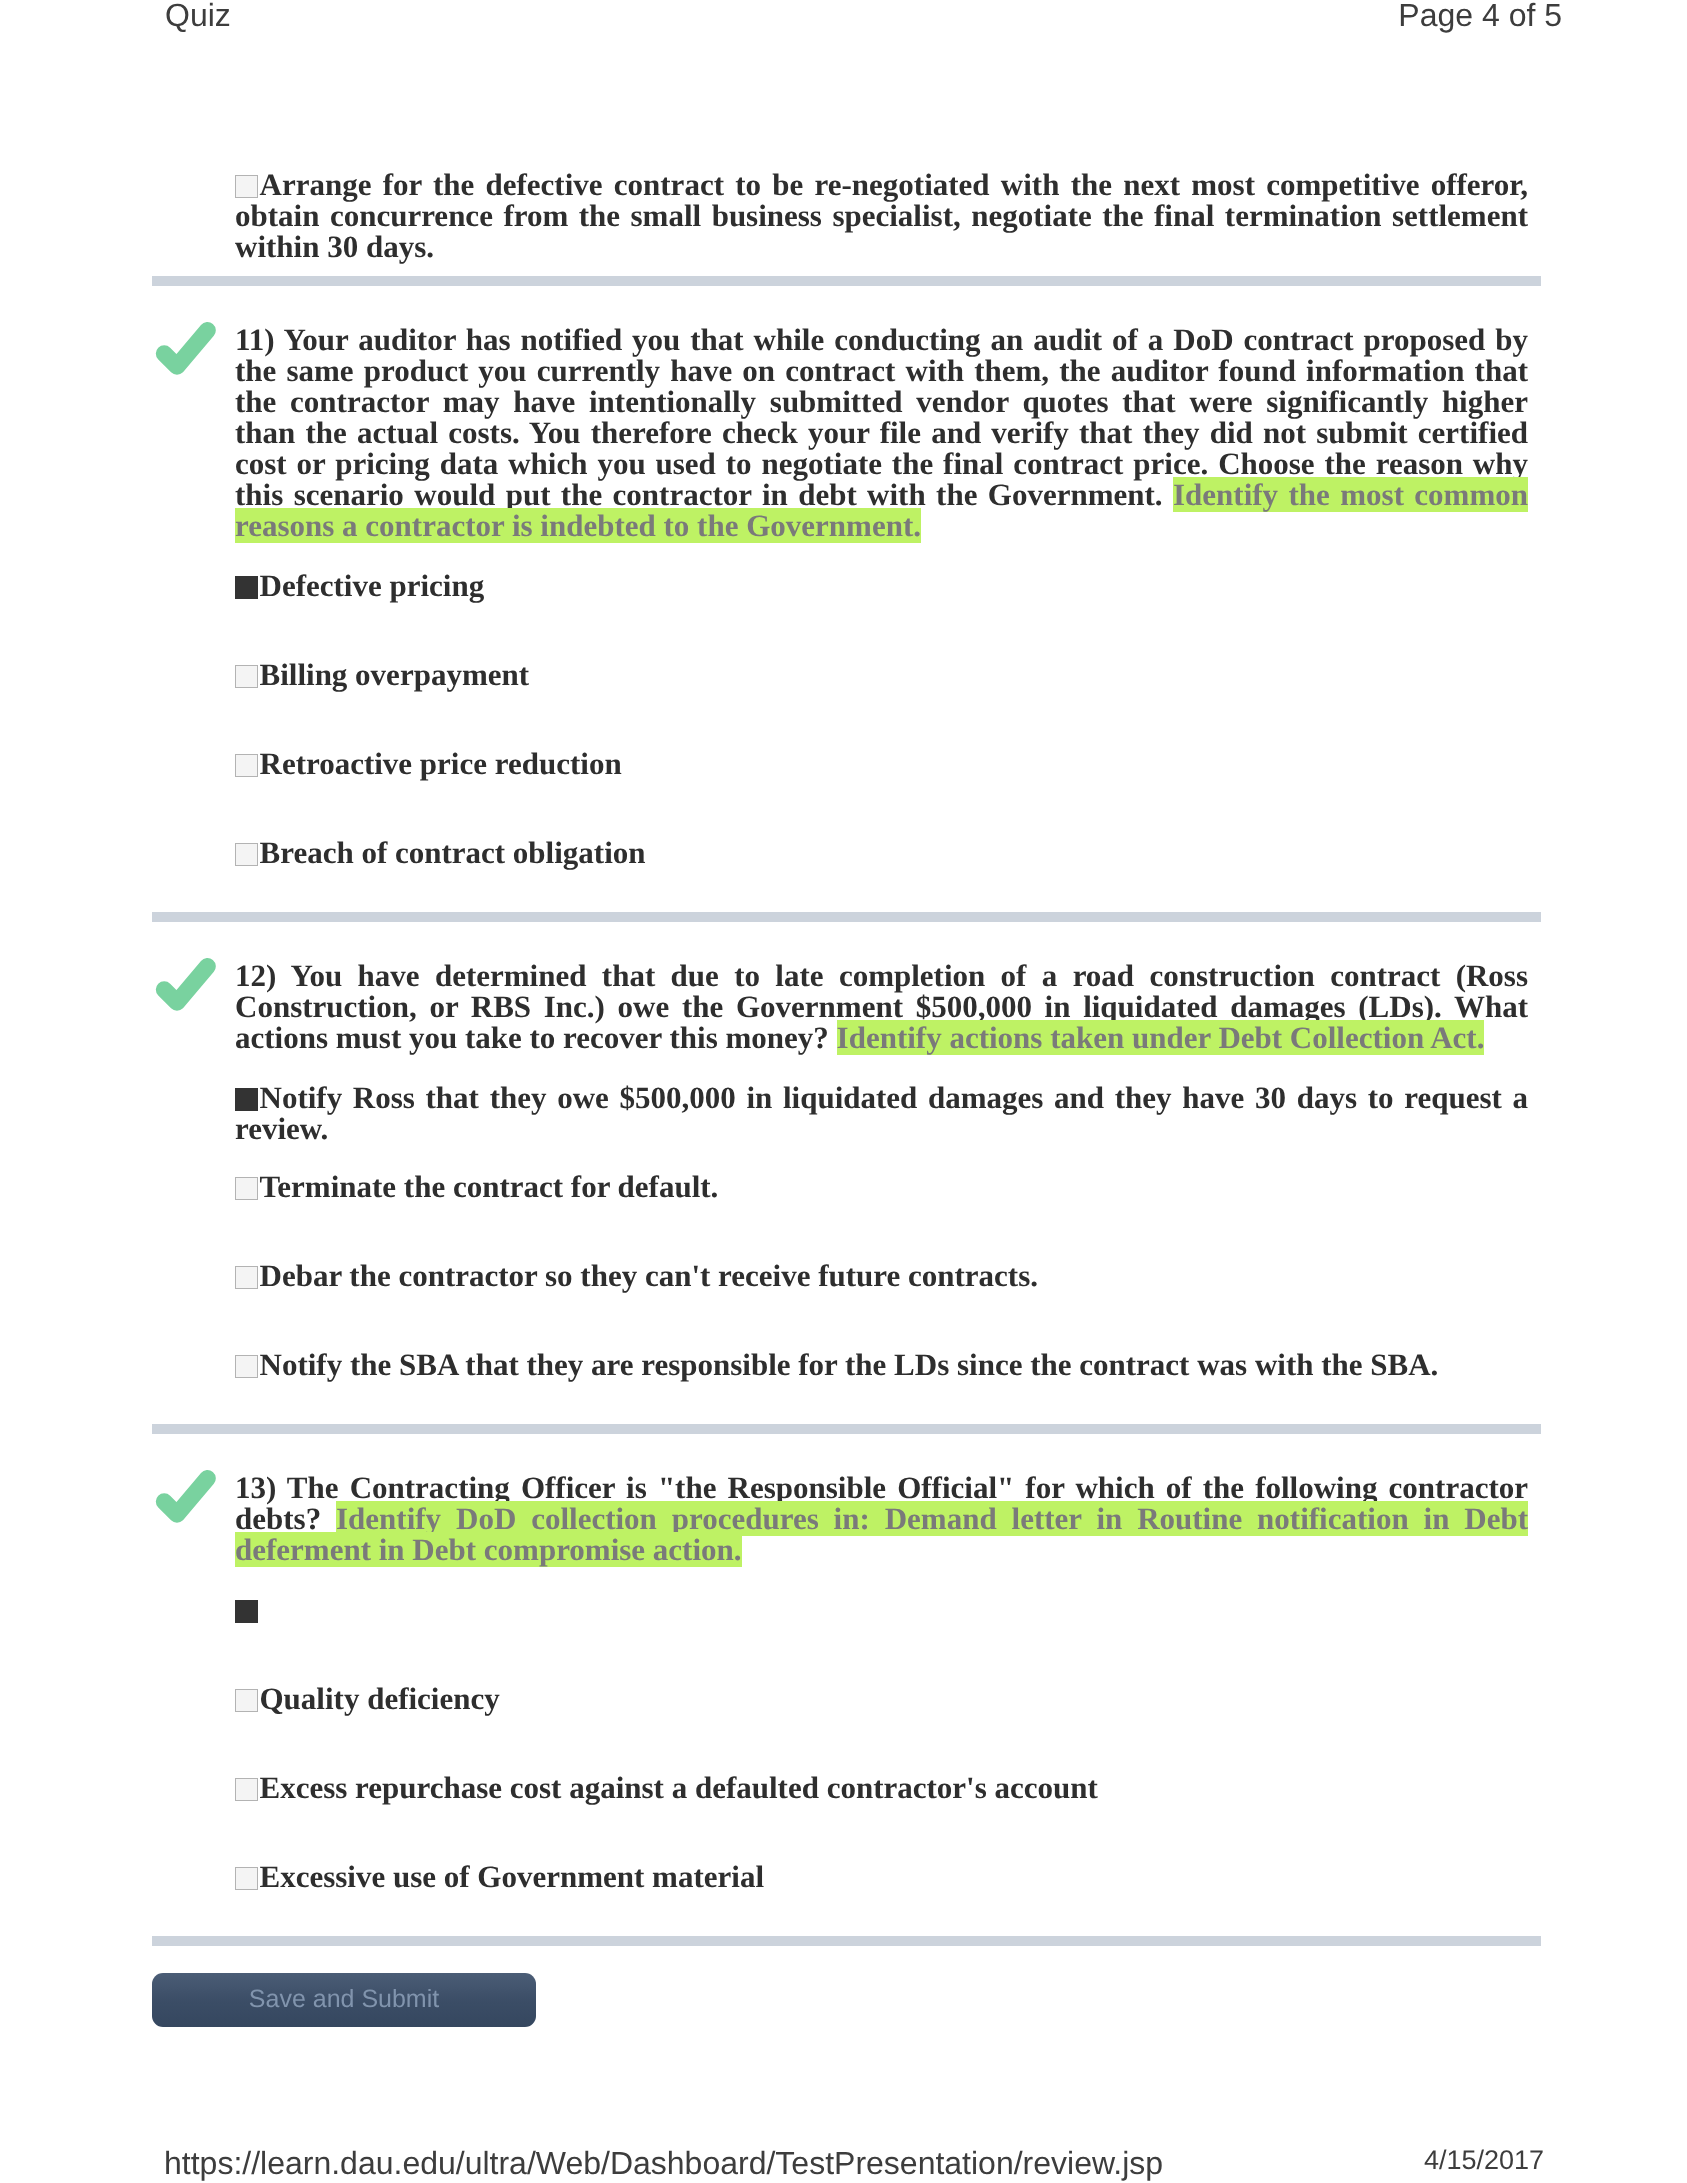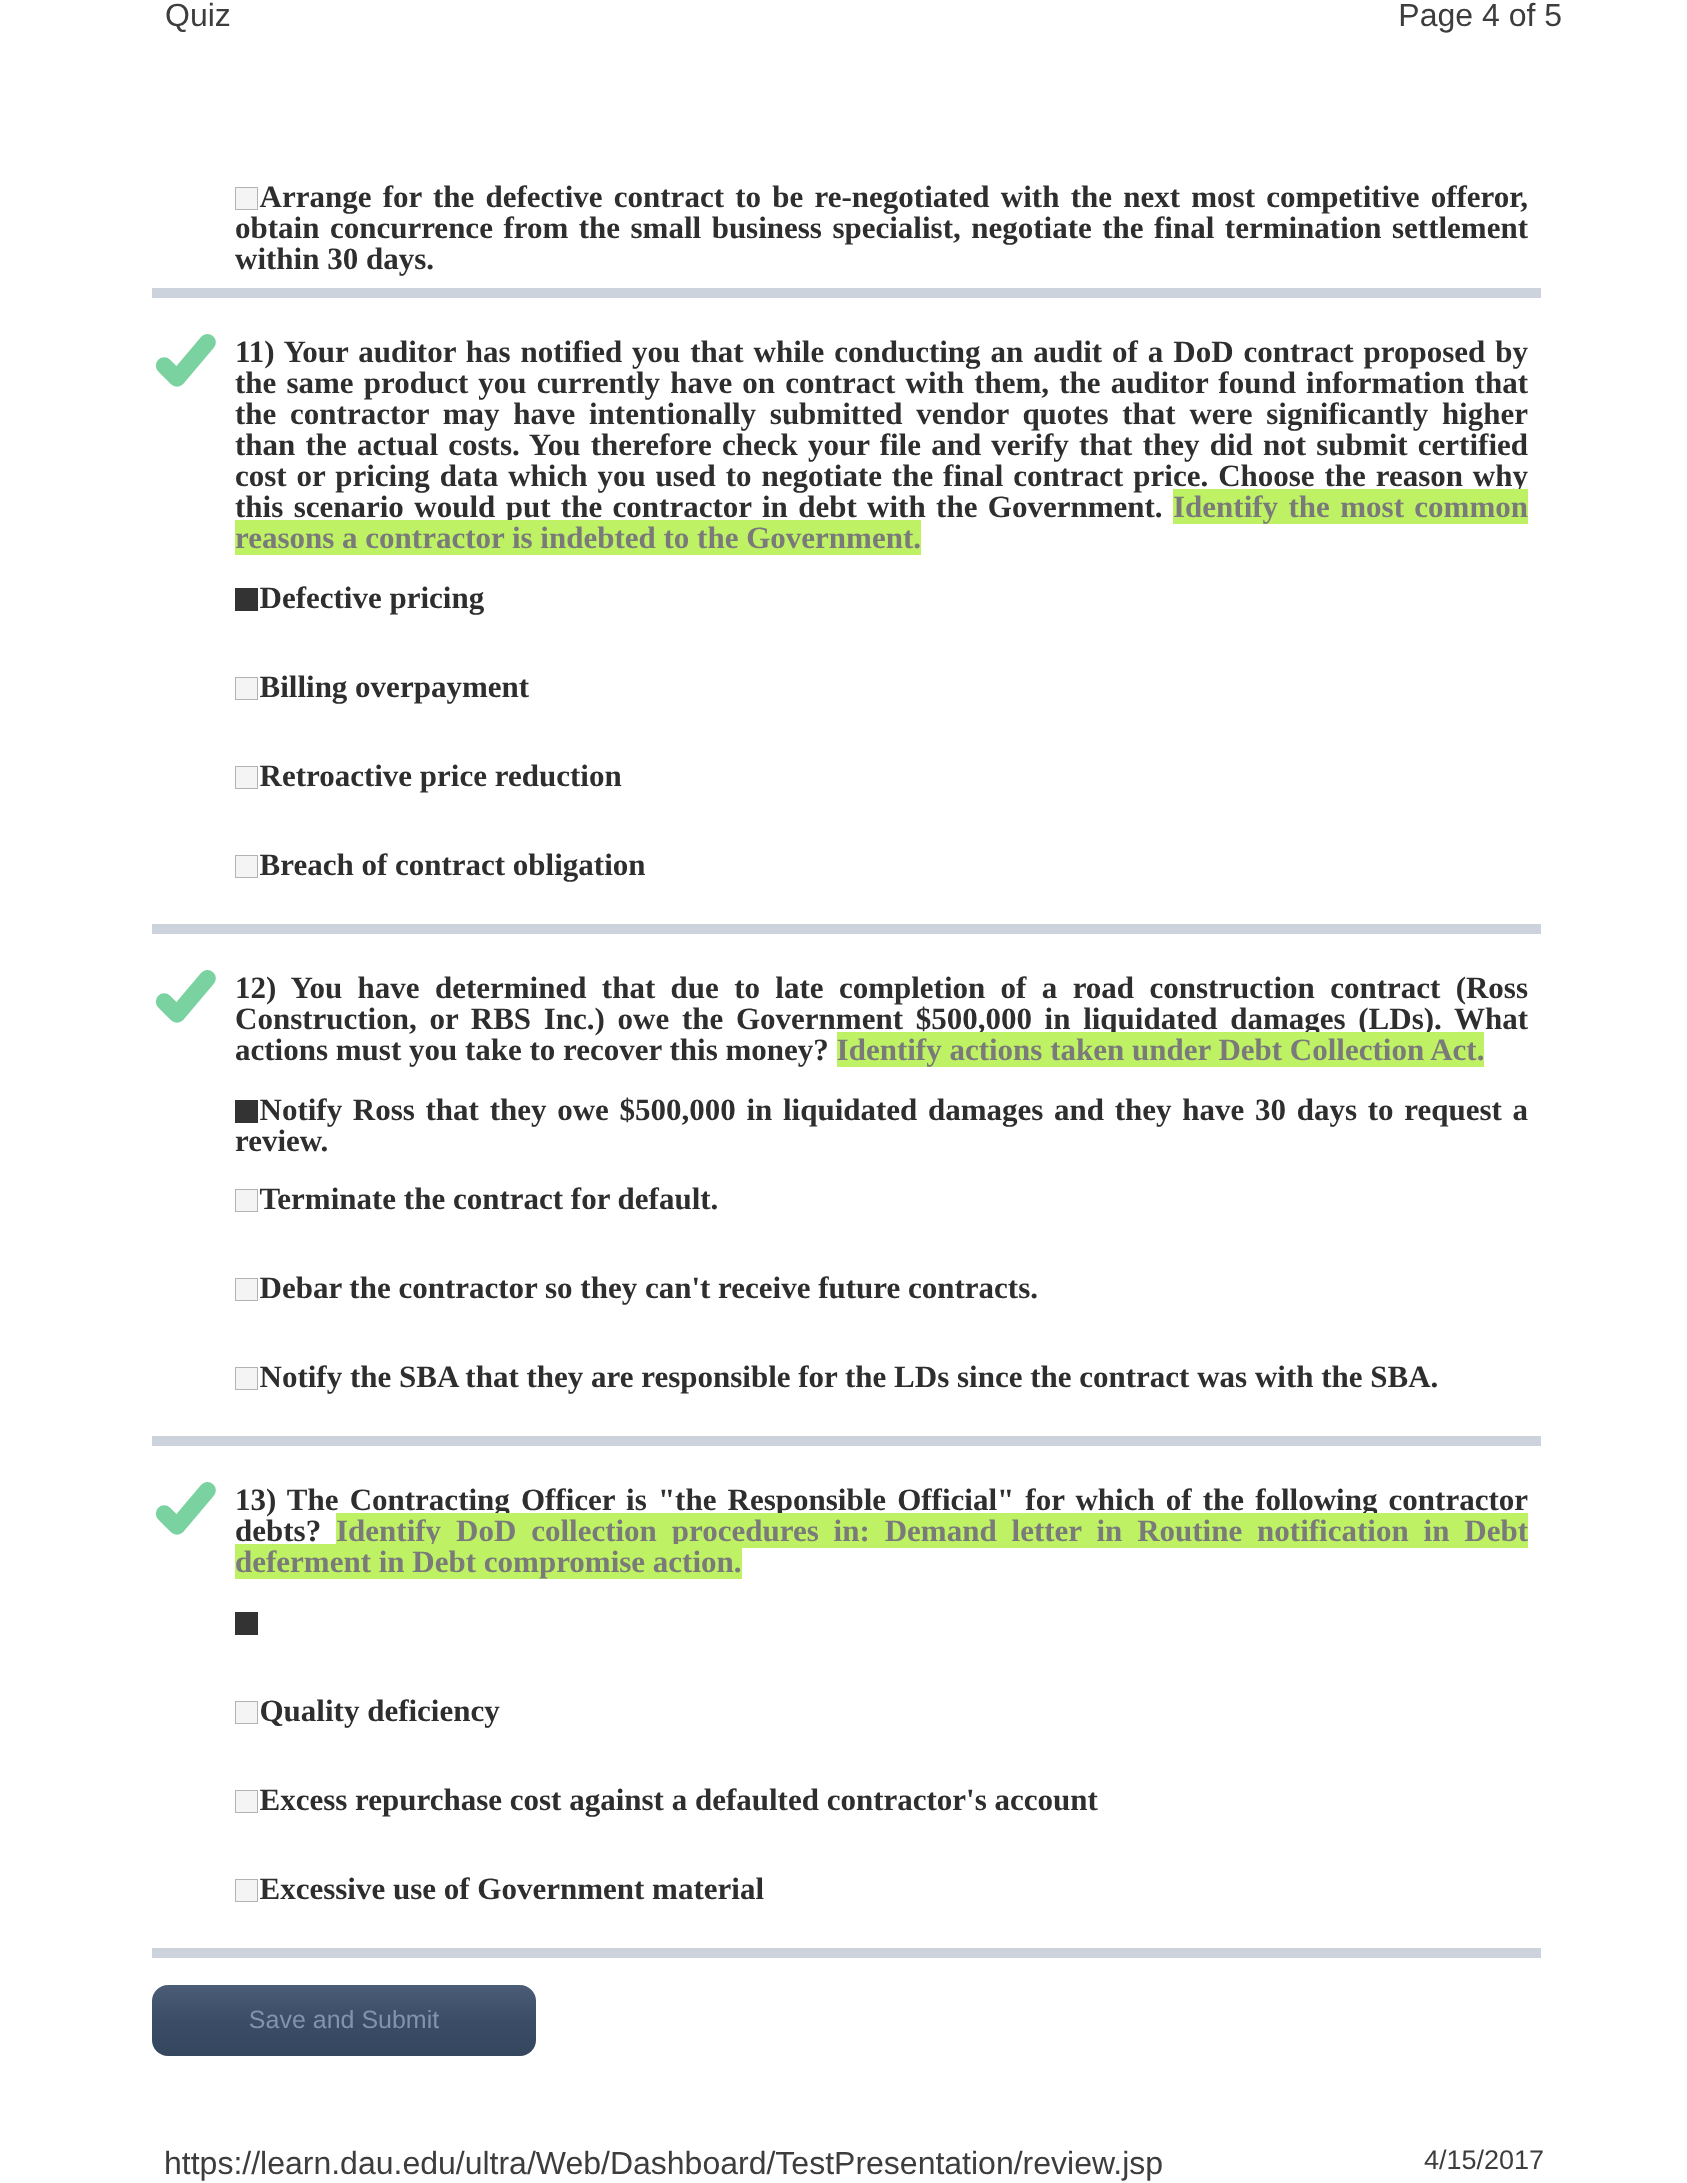--- a/index.html
+++ b/index.html
@@ -8,42 +8,42 @@
        font-family:"Liberation Serif","DejaVu Serif",serif;color:#111111;
        -webkit-font-smoothing:antialiased;text-rendering:geometricPrecision;}
 
   
   #print-header{position:absolute;left:12px;top:0;width:1687px;height:46px;
                 font-family:"Liberation Sans","DejaVu Sans",sans-serif;}
   #print-header .hl{position:absolute;left:153px;top:-3.3px;font-size:32px;color:#3d3d3d;}
   #print-header .hr{position:absolute;right:137px;top:-3.3px;font-size:32px;color:#3d3d3d;}
 
   
-  #doc{position:absolute;left:152px;top:152px;width:1385px;}
+  #doc{position:absolute;left:152px;top:140px;width:1385px;}
 
     .divider{height:10px;background:#ccd3dc;width:1389px;margin-top:44px;margin-bottom:38px;}
   .qblock:first-child + .divider{margin-top:14px;}
 
   .qblock{position:relative;}
   .qbody{margin-left:83px;width:1293px;}
   .check-icon{position:absolute;left:1.3px;top:-8px;width:64px;height:64px;}
 
   .rt{font-size:31px;line-height:31px;font-weight:bold;color:#2e2e2e;text-align:justify;}
   .rt .hl{background:#bef264;color:#7a7a7a;font-weight:bold;}
 
   .ans-list{margin-top:29px;}
   .ans{font-size:31px;line-height:31px;font-weight:bold;color:#2e2e2e;text-align:justify;
        height:31px;}
   .ans + .ans{margin-top:58px;}
   .ans:last-child{height:auto;}
   .box{display:inline-block;width:22.5px;height:22.5px;border:1.3px solid #b3b3b3;background:#f4f4f4;
        box-sizing:border-box;vertical-align:-2.6px;margin-right:2px;}
   .box.sel{background:#333333;border-color:#333333;}
 
-  .submit-btn{width:384px;height:71px;border-radius:16px;margin-top:-11.2px;
+  .submit-btn{width:384px;height:54px;border-radius:11px;margin-top:-11.2px;
               background:linear-gradient(180deg,#4b5d76 0%,#3b4d66 52%,#35475f 100%);
               color:#8194ad;font-family:"Liberation Sans","DejaVu Sans",sans-serif;
               font-size:25px;display:flex;align-items:center;justify-content:center;
               box-sizing:border-box;}
 
   
   #print-footer{position:absolute;left:0;top:2145px;width:1687px;height:46px;
                 font-family:"Liberation Sans","DejaVu Sans",sans-serif;}
   #print-footer .fl{position:absolute;left:164px;top:0;font-size:32px;color:#3d3d3d;}
   #print-footer .fr{position:absolute;right:143px;top:0;font-size:27px;color:#3d3d3d;}

